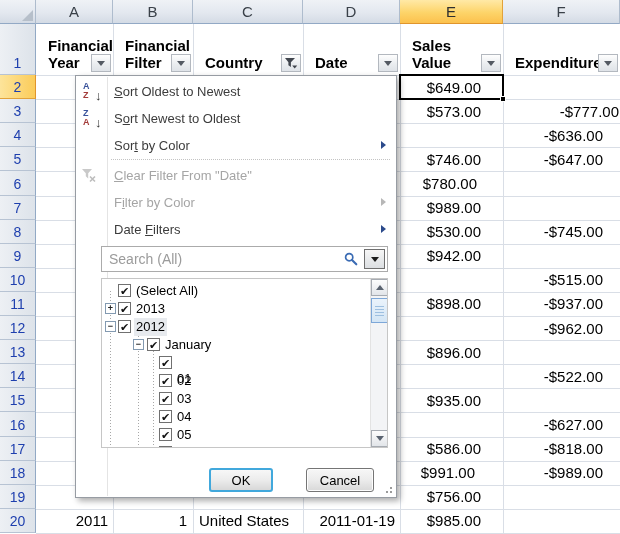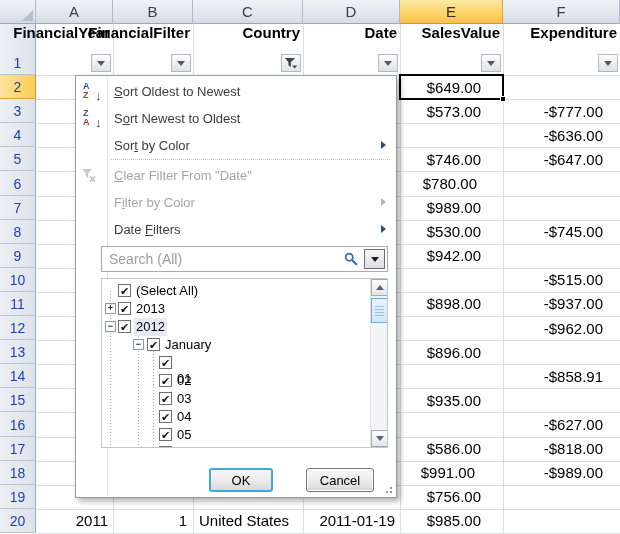--- a/index.html
+++ b/index.html
@@ -21,22 +21,22 @@
             font-size: 14px; color: #1e3fae; padding-bottom: 3px; }
   .rowhdr.sel { background: linear-gradient(to right, #fde49a, #fbcc5a);
             border-right: 1px solid #e0952c; border-bottom: 1px solid #e2a23a; }
   .corner-tri { position: absolute; right: 2px; bottom: 2px; width: 0; height: 0;
             border-left: 11px solid transparent; border-bottom: 11px solid #b6bfca; }
 
   .gridv { background: #d9dee6; width: 1px; }
   .gridh { background: #d9dee6; height: 1px; }
 
   
-  .r1cell { display: flex; justify-content: flex-end;
-            padding: 0 3px 4px 4px; font-weight: bold; font-size: 15px; line-height: 17px;
+  .r1cell { display: flex; flex-direction: column; justify-content: flex-end;
+            padding: 0 3px 4px 11px; font-weight: bold; font-size: 15px; line-height: 17px;
             color: #000; white-space: nowrap; }
   .fbtn { position: absolute; width: 20px; height: 18px;
           background: linear-gradient(#fefefe, #e9ecef 60%, #dfe3e8);
           border: 1px solid #b3b8bf; display: flex; align-items: center; justify-content: center; }
   .tri  { width: 0; height: 0; border-left: 4px solid transparent; border-right: 4px solid transparent;
           border-top: 5px solid #545a63; }
 
   
   .dcell { font-size: 15px; color: #000; display: flex; align-items: center; white-space: nowrap; }
 
@@ -211,35 +211,35 @@
         </div>
       </div>
       <div class="abs r1cell" style="left: 504px; top: 24px; width: 116px; height: 51px;">
         <div>Expenditure</div>
         <div class="fbtn" style="right: 2px; bottom: 3px;">
           <div class="tri"></div>
         </div>
       </div>
       <div class="abs dcell" style="left: 401px; top: 75px; width: 101px; height: 24.105px; justify-content: flex-end; padding-right: 21px;">$649.00</div>
       <div class="abs dcell" style="left: 401px; top: 99.105px; width: 101px; height: 24.105px; justify-content: flex-end; padding-right: 21px;">$573.00</div>
-      <div class="abs dcell" style="left: 504px; top: 99.105px; width: 115px; height: 24.105px; justify-content: flex-end; padding-right: 16px;">-$777.00</div>
+      <div class="abs dcell" style="left: 504px; top: 99.105px; width: 115px; height: 24.105px; justify-content: flex-end; ">-$777.00</div>
       <div class="abs dcell" style="left: 504px; top: 123.21px; width: 115px; height: 24.105px; justify-content: flex-end; padding-right: 16px;">-$636.00</div>
       <div class="abs dcell" style="left: 401px; top: 147.315px; width: 101px; height: 24.105px; justify-content: flex-end; padding-right: 21px;">$746.00</div>
       <div class="abs dcell" style="left: 504px; top: 147.315px; width: 115px; height: 24.105px; justify-content: flex-end; padding-right: 16px;">-$647.00</div>
       <div class="abs dcell" style="left: 401px; top: 171.42px; width: 97px; height: 24.105px; justify-content: flex-end; padding-right: 21px;">$780.00</div>
       <div class="abs dcell" style="left: 401px; top: 195.525px; width: 101px; height: 24.105px; justify-content: flex-end; padding-right: 21px;">$989.00</div>
       <div class="abs dcell" style="left: 401px; top: 219.63px; width: 101px; height: 24.105px; justify-content: flex-end; padding-right: 21px;">$530.00</div>
       <div class="abs dcell" style="left: 504px; top: 219.63px; width: 115px; height: 24.105px; justify-content: flex-end; padding-right: 16px;">-$745.00</div>
       <div class="abs dcell" style="left: 401px; top: 243.735px; width: 101px; height: 24.105px; justify-content: flex-end; padding-right: 21px;">$942.00</div>
       <div class="abs dcell" style="left: 504px; top: 267.84px; width: 115px; height: 24.105px; justify-content: flex-end; padding-right: 16px;">-$515.00</div>
       <div class="abs dcell" style="left: 401px; top: 291.945px; width: 101px; height: 24.105px; justify-content: flex-end; padding-right: 21px;">$898.00</div>
       <div class="abs dcell" style="left: 504px; top: 291.945px; width: 115px; height: 24.105px; justify-content: flex-end; padding-right: 16px;">-$937.00</div>
       <div class="abs dcell" style="left: 504px; top: 316.05px; width: 115px; height: 24.105px; justify-content: flex-end; padding-right: 16px;">-$962.00</div>
       <div class="abs dcell" style="left: 401px; top: 340.155px; width: 101px; height: 24.105px; justify-content: flex-end; padding-right: 21px;">$896.00</div>
-      <div class="abs dcell" style="left: 504px; top: 364.26px; width: 115px; height: 24.105px; justify-content: flex-end; padding-right: 16px;">-$858.91</div>
+      <div class="abs dcell" style="left: 504px; top: 364.26px; width: 115px; height: 24.105px; justify-content: flex-end; padding-right: 16px;">-$522.00</div>
       <div class="abs dcell" style="left: 401px; top: 388.365px; width: 101px; height: 24.105px; justify-content: flex-end; padding-right: 21px;">$935.00</div>
       <div class="abs dcell" style="left: 504px; top: 412.47px; width: 115px; height: 24.105px; justify-content: flex-end; padding-right: 16px;">-$627.00</div>
       <div class="abs dcell" style="left: 401px; top: 436.575px; width: 101px; height: 24.105px; justify-content: flex-end; padding-right: 21px;">$586.00</div>
       <div class="abs dcell" style="left: 504px; top: 436.575px; width: 115px; height: 24.105px; justify-content: flex-end; padding-right: 16px;">-$818.00</div>
       <div class="abs dcell" style="left: 401px; top: 460.68px; width: 101px; height: 24.105px; justify-content: flex-end; padding-right: 27px;">$991.00</div>
       <div class="abs dcell" style="left: 504px; top: 460.68px; width: 115px; height: 24.105px; justify-content: flex-end; padding-right: 16px;">-$989.00</div>
       <div class="abs dcell" style="left: 401px; top: 484.785px; width: 101px; height: 24.105px; justify-content: flex-end; padding-right: 21px;">$756.00</div>
       <div class="abs dcell" style="left: 37px; top: 508.89px; width: 75px; height: 24.105px; justify-content: flex-end; padding-right: 4px;">2011</div>
       <div class="abs dcell" style="left: 114px; top: 508.89px; width: 78px; height: 24.105px; justify-content: flex-end; padding-right: 5px;">1</div>
       <div class="abs dcell" style="left: 194px; top: 508.89px; width: 108px; height: 24.105px; justify-content: flex-start; padding-left: 5px;">United States</div>

